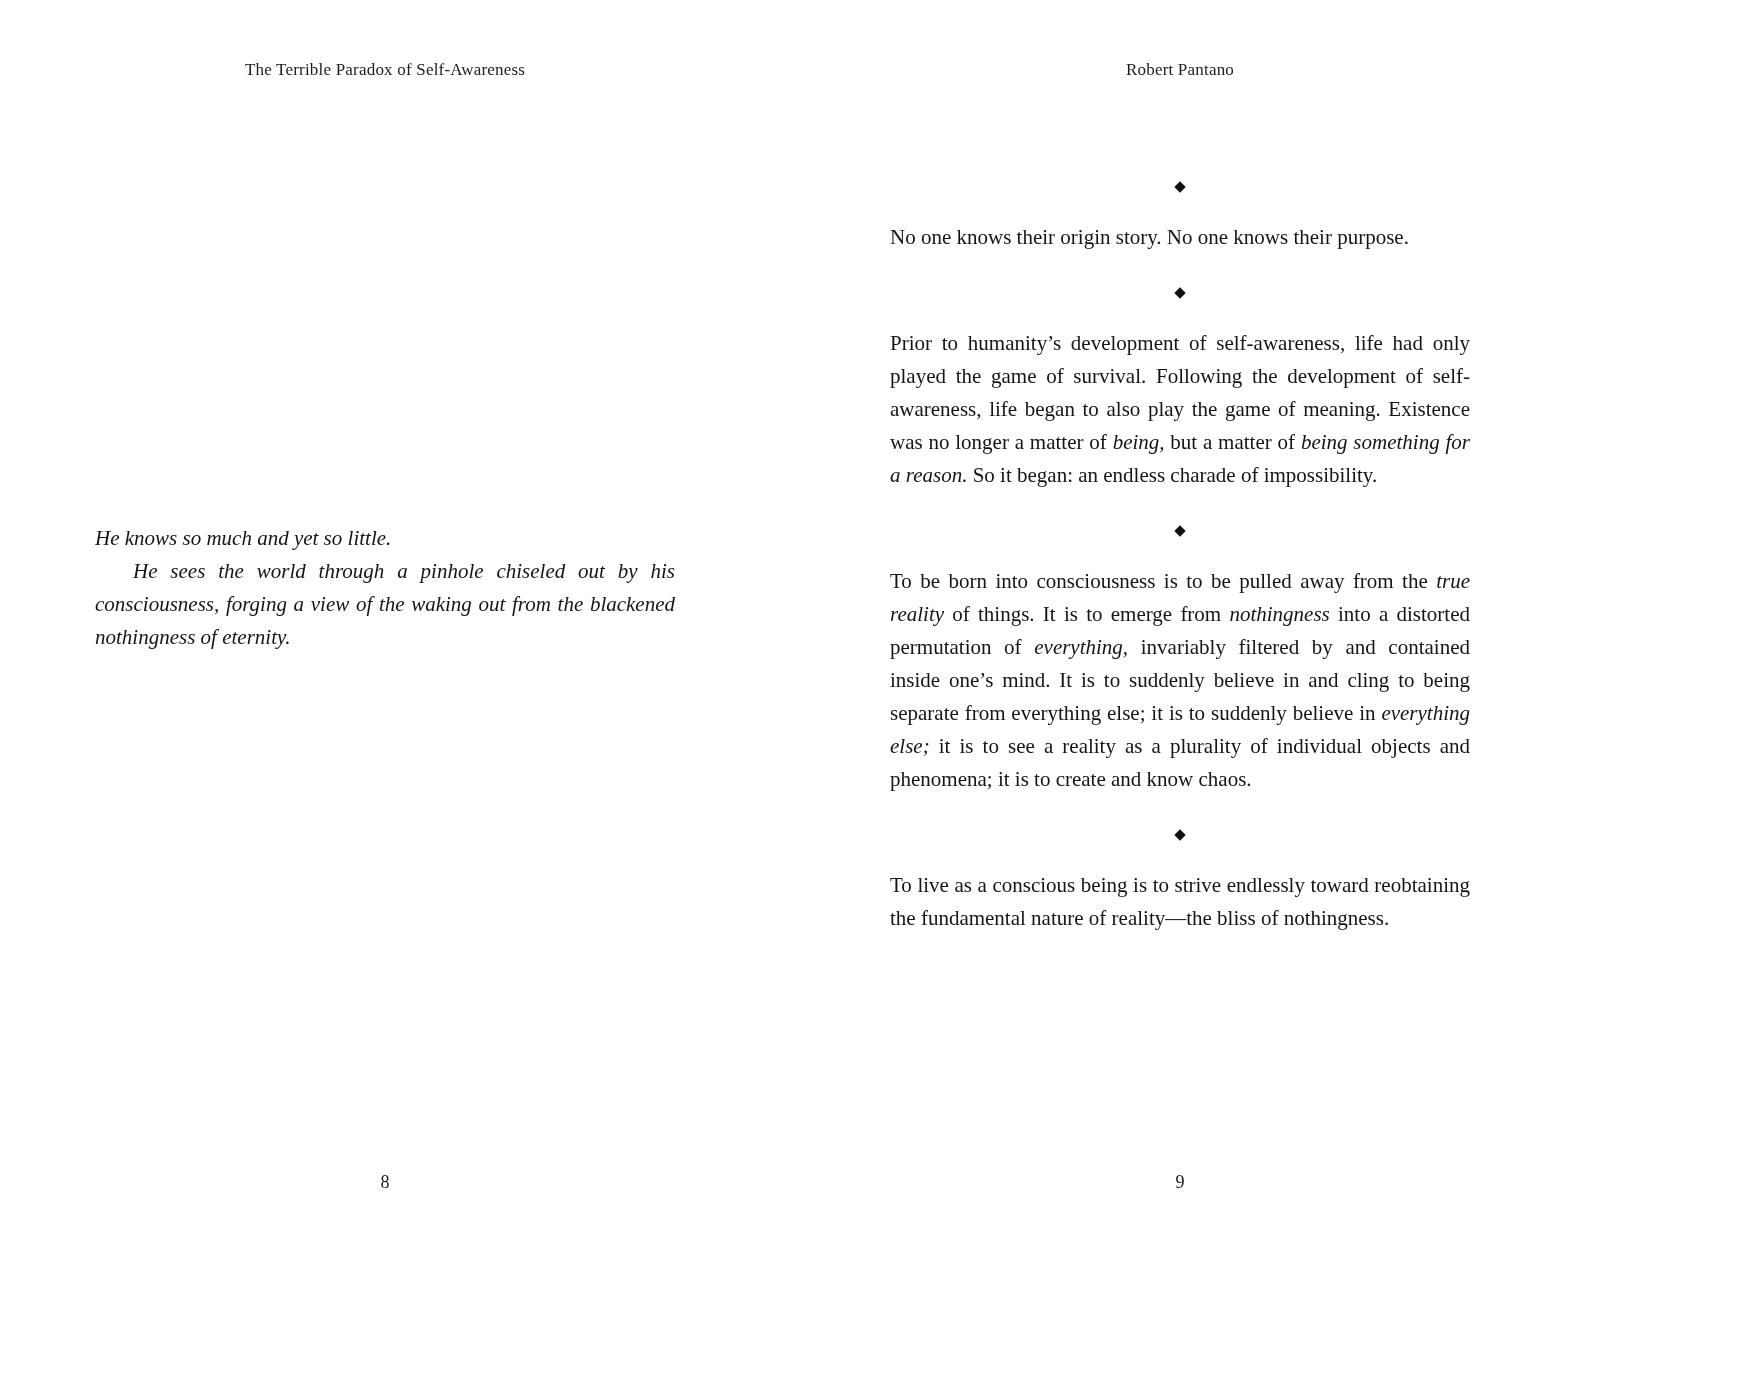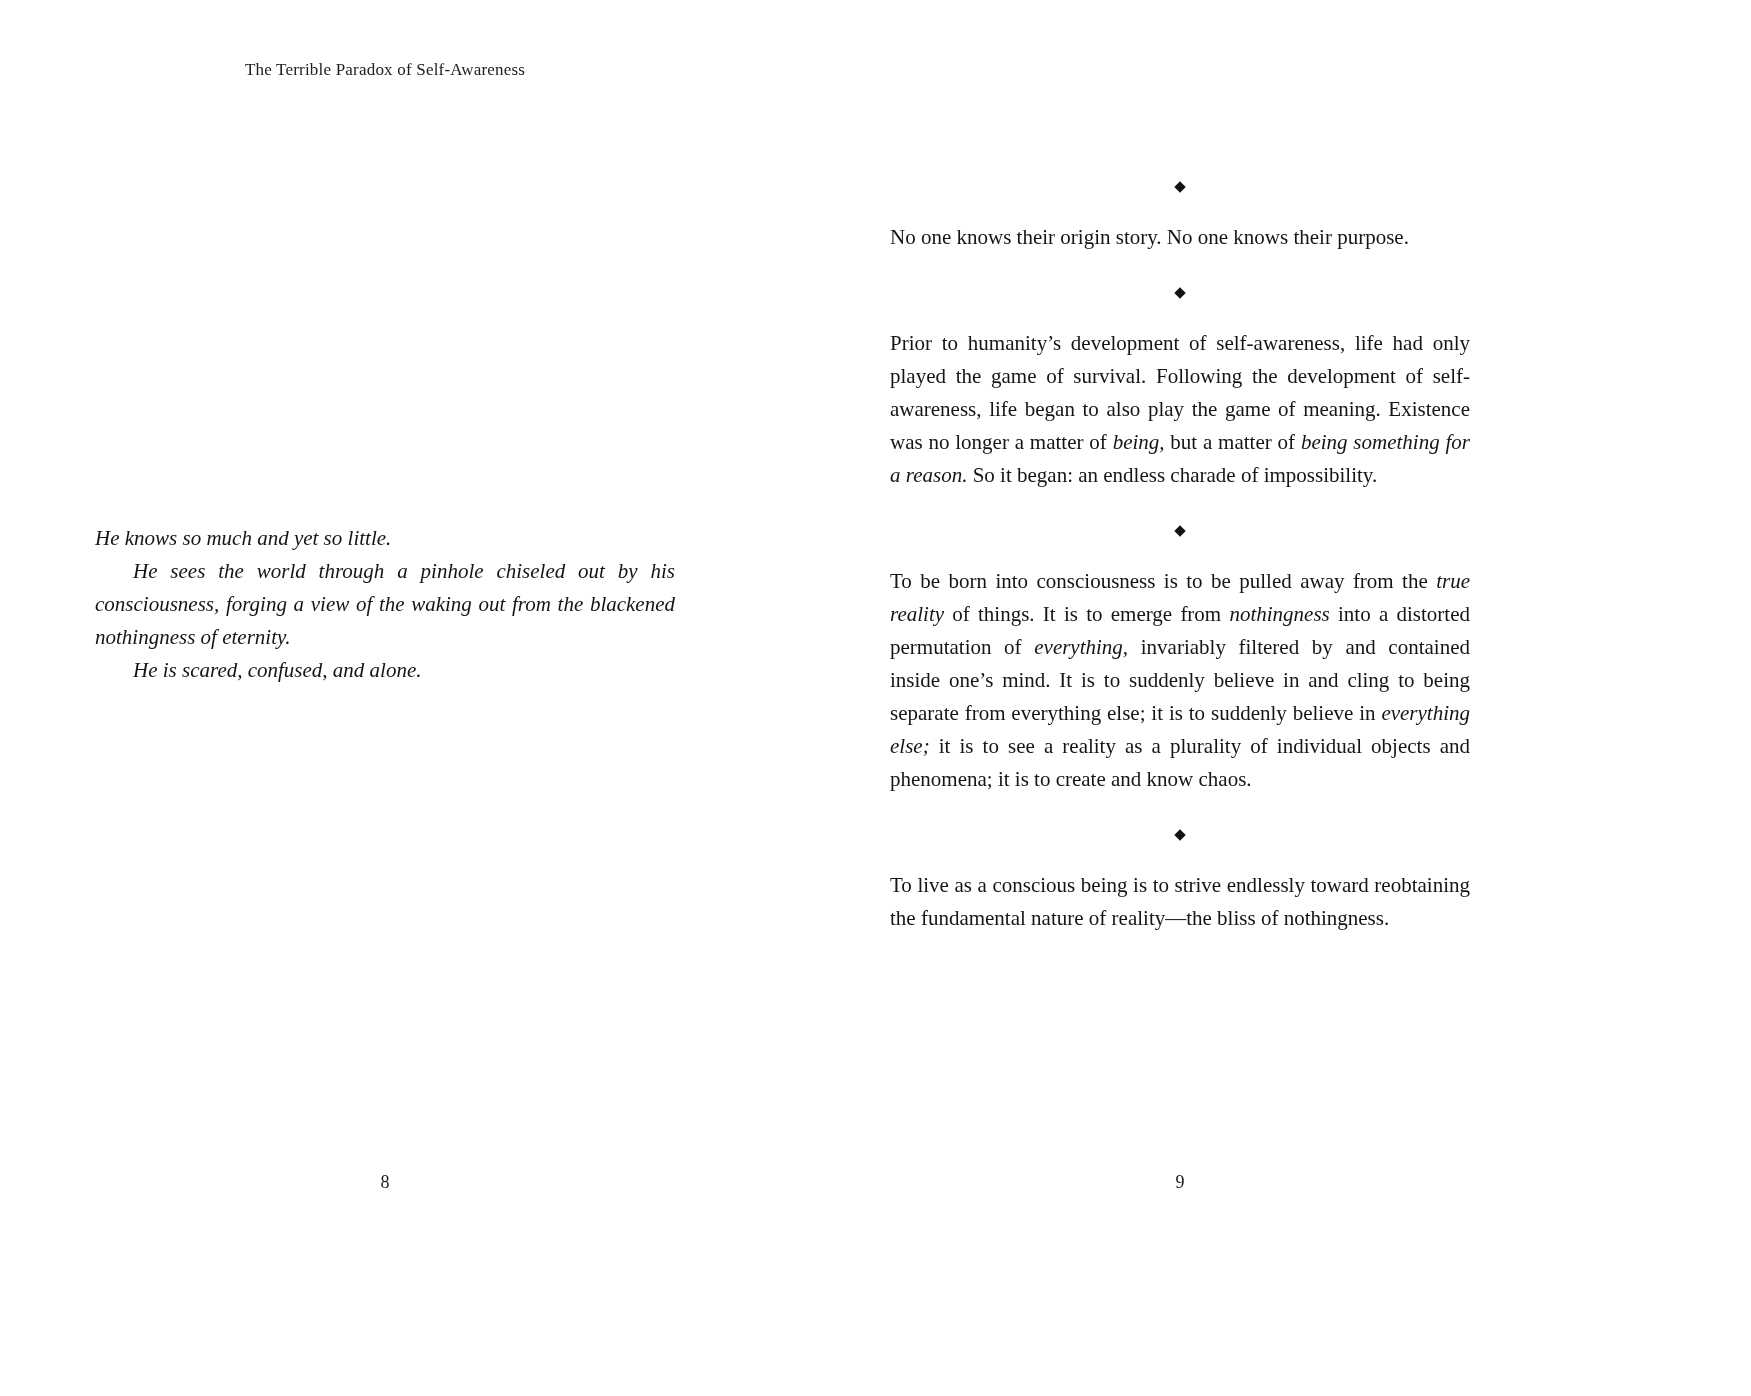--- a/index.html
+++ b/index.html
@@ -87,25 +87,25 @@
   .folio.left  { left: 95px; }
   .folio.right { left: 890px; }
 </style>
 </head>
 <body>
 
 <div class="spread">
 
   <div class="running-head left">The Terrible Paradox of Self-Awareness</div>
 
+  <div class="running-head right">Robert Pantano</div>
 
   <div class="column left-col" id="left-paragraphs">
       <p class="left-para">He knows so much and yet so little.</p>
       <p class="left-para indent">He sees the world through a pinhole chiseled out by his consciousness, forging a view of the waking out from the blackened nothingness of eternity.</p>
-      <p class="left-para indent">He is scared, confused, and alone.</p>
     </div>
 
   <div class="column right-col" id="right-blocks">
       <div class="divider"><span>◆</span></div>
       <p class="para"><span>No one knows their origin story. No one knows their purpose.</span></p>
       <div class="divider"><span>◆</span></div>
       <p class="para"><span>Prior to humanity’s development of self-awareness, life had only played the game of survival. Following the development of self-awareness, life began to also play the game of meaning. Existence was no longer a matter of </span><em>being,</em><span> but a matter of </span><em>being something for a reason.</em><span> So it began: an endless charade of impossibility.</span></p>
       <div class="divider"><span>◆</span></div>
       <p class="para"><span>To be born into consciousness is to be pulled away from the </span><em>true reality</em><span> of things. It is to emerge from </span><em>nothingness</em><span> into a distorted permutation of </span><em>everything,</em><span> invariably filtered by and contained inside one’s mind. It is to suddenly believe in and cling to being separate from everything else; it is to suddenly believe in </span><em>everything else;</em><span> it is to see a reality as a plurality of individual objects and phenomena; it is to create and know chaos.</span></p>
       <div class="divider"><span>◆</span></div>

